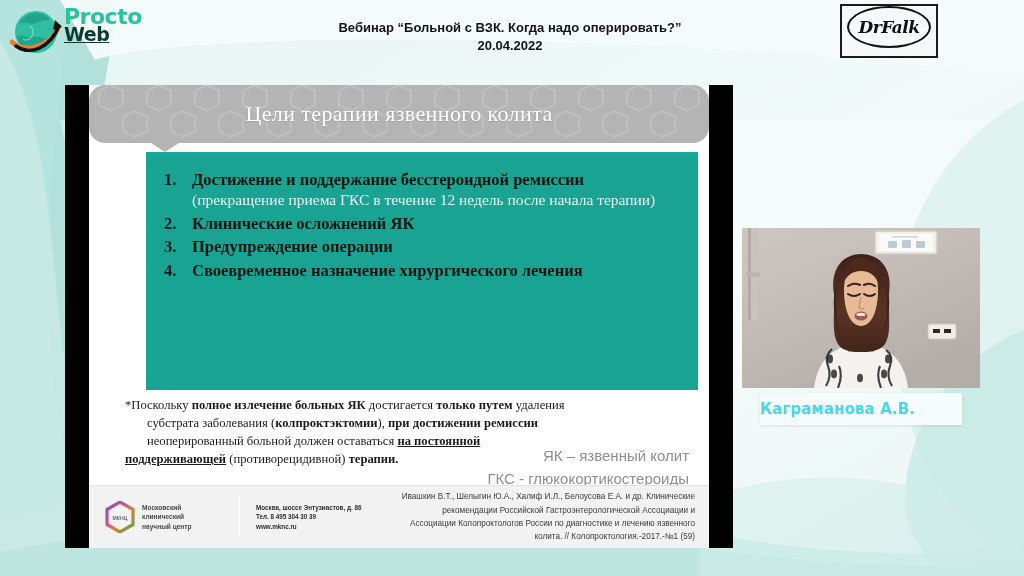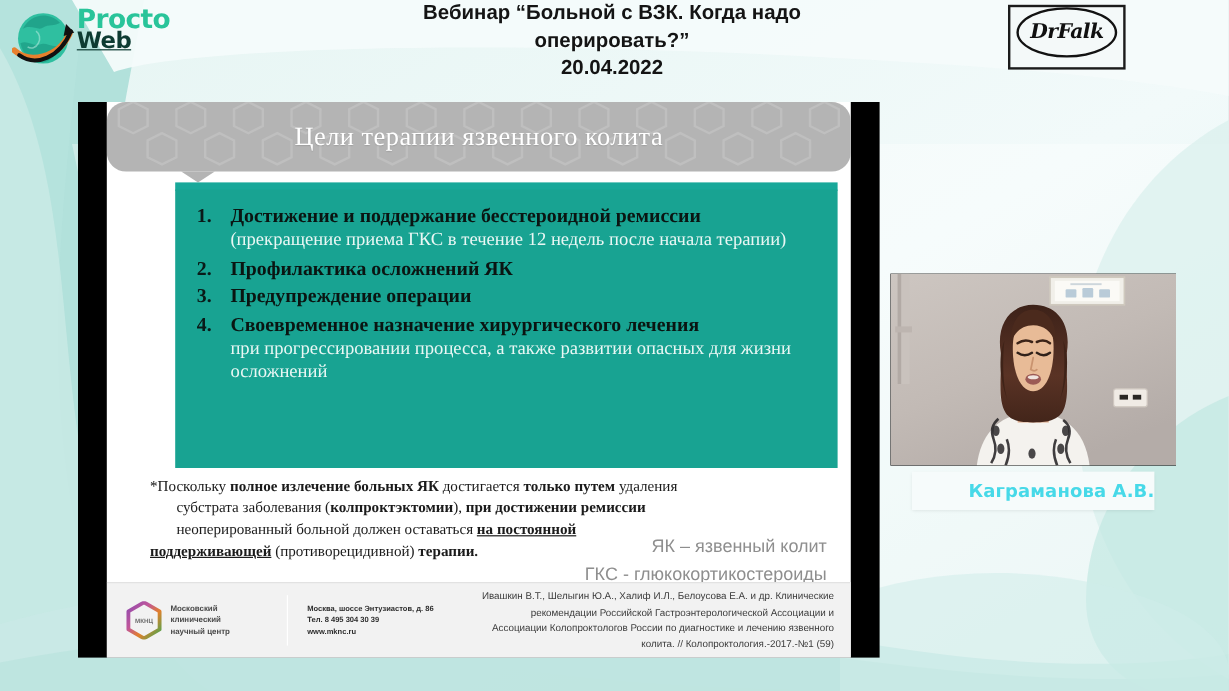--- a/index.html
+++ b/index.html
@@ -29,23 +29,23 @@
     font-family:"DejaVu Sans", sans-serif; letter-spacing:-0.5px;
     display:block;
   }
   .logo-pw .wm2 {
     font-size: 19px; font-weight: 700; color:#0d3b32;
     font-family:"DejaVu Sans", sans-serif; letter-spacing:-0.5px;
     display:block; margin-top:-3px;text-decoration:underline;
   }
 
   .webinar-title {
-    position:absolute; left:290px; top:0; width:440px;
+    position:absolute; left:290px; top:19px; width:440px;
     text-align:center; color:#141414;
-    font-size: 17px; font-weight:700; line-height:1.35;
+    font-size: 13px; font-weight:700; line-height:1.35;
   }
   .webinar-date { display:block; }
 
   .falk {
     position:absolute; right:10px; top:4px;
     width:98px; height:54px; background:#f4f9f9;
     border:2px solid #1b1b1b;
     display:flex; justify-content:center;
   }
   .falk .oval {
@@ -154,21 +154,21 @@
   .cam-wrap {
     position:absolute; left:742px; top:228px; width:238px; height:160px;
     z-index:5; background:#000;
   }
   .cam { position:absolute; inset:0; overflow:hidden; }
   .cam svg { width:238px; height:160px; display:block; }
 
   .speaker-plate {
     position:absolute; left:760px; top:393px; width:202px; height:32px;
     background:#f6fbfb; z-index:5;
-    display:flex; align-items:center; justify-content:flex-end;
+    display:flex; align-items:center; justify-content:flex-start;
     box-shadow: 0 1px 3px rgba(0,0,0,.10);
   }
   .speaker-name {
     color:#47d9e8; font-size:15px; font-weight:700;
     font-family:"DejaVu Sans", sans-serif; letter-spacing:0.1px;
   }
 </style>
 </head>
 <body>
 
@@ -270,30 +270,29 @@
 
     <div class="greenbox">
       <ol class="goals">
         <li>
           <span class="num">1.</span>
           <div class="g-head">Достижение и поддержание бесстероидной ремиссии</div>
           <div class="g-sub">(прекращение приема ГКС в течение 12 недель после начала терапии)</div>
         </li>
         <li>
           <span class="num">2.</span>
-          <div class="g-head">Профилактика осложнений ЯК</div>
+          <div class="g-head">Клинические осложнений ЯК</div>
         </li>
         <li>
           <span class="num">3.</span>
           <div class="g-head">Предупреждение операции</div>
         </li>
         <li>
           <span class="num">4.</span>
           <div class="g-head">Своевременное назначение хирургического лечения</div>
-          <div class="g-sub">при прогрессировании процесса, а также развитии опасных для жизни осложнений</div>
         </li>
       </ol>
     </div>
 
     <div class="footnote">
       <div class="fn-l1"><span>*Поскольку </span><b>полное излечение больных ЯК</b><span> достигается </span><b>только путем</b><span> удаления</span></div>
       <div class="fn-l2"><span>субстрата заболевания (</span><b>колпроктэктомии</b><span>), </span><b>при достижении ремиссии</b></div>
       <div class="fn-l3"><span>неоперированный больной должен оставаться </span><b><u>на постоянной</u></b></div>
       <div class="fn-l4"><b><u>поддерживающей</u></b><span> (противорецидивной) </span><b>терапии.</b></div>
     </div>

